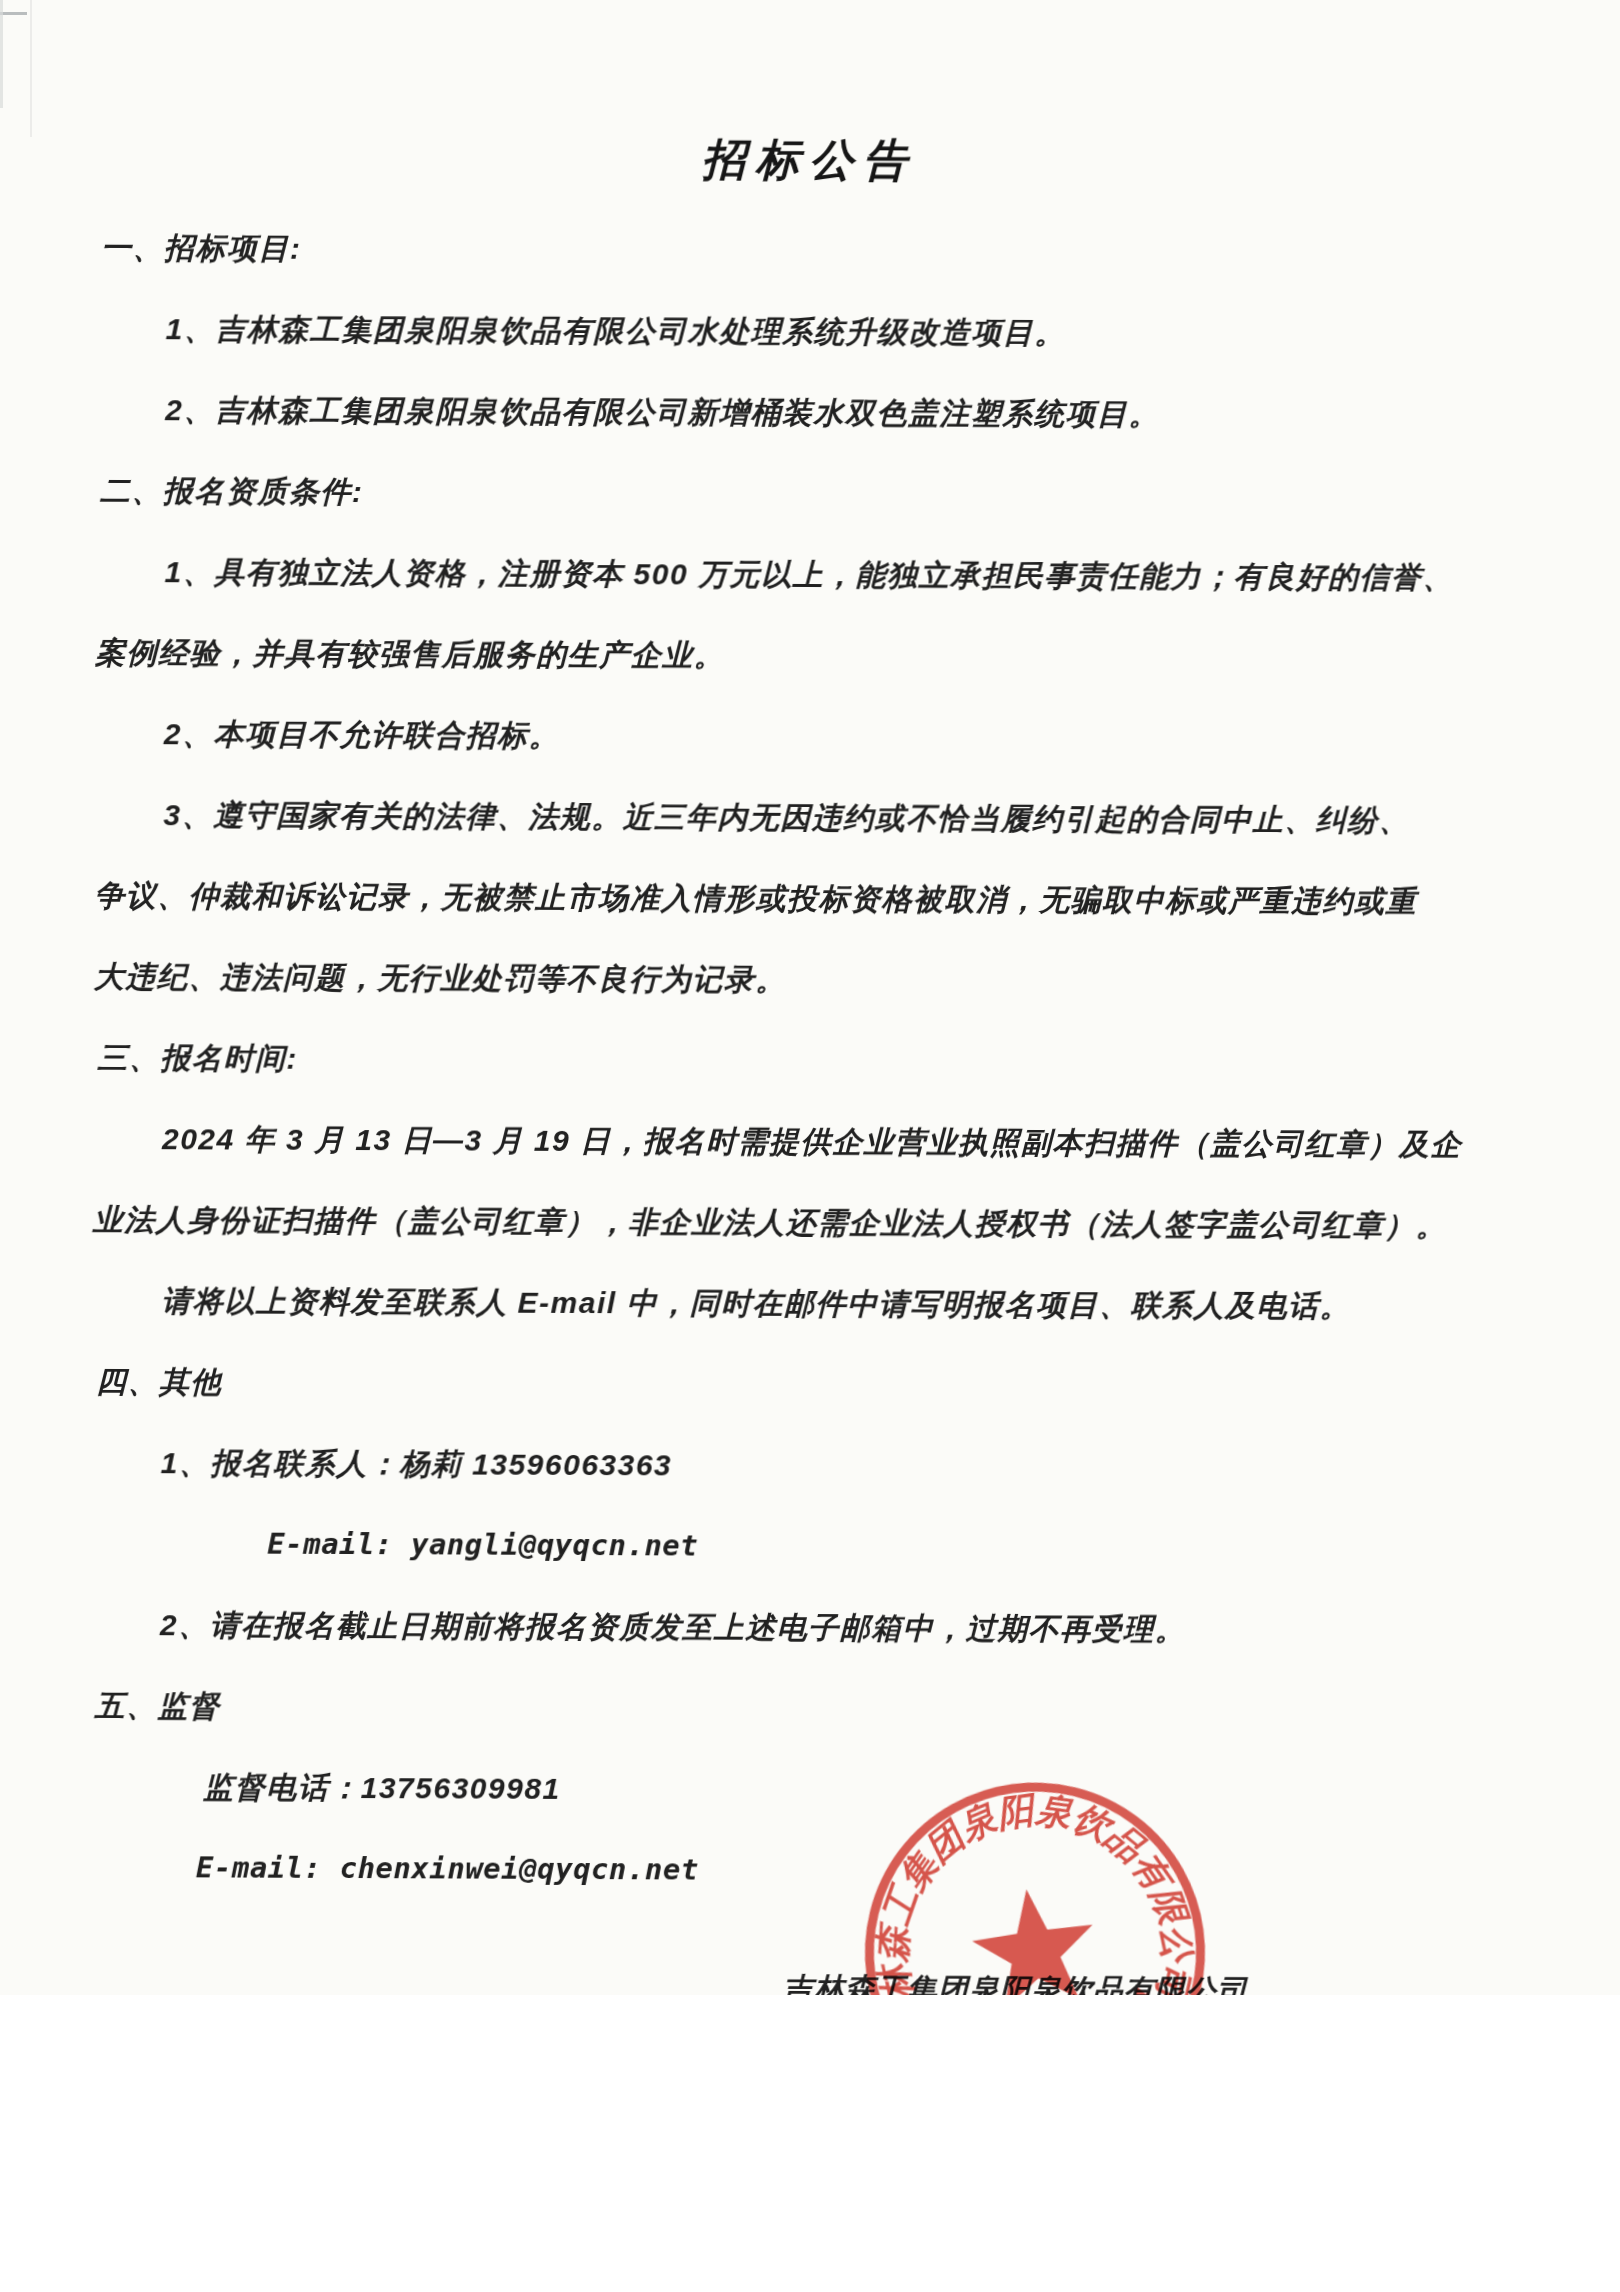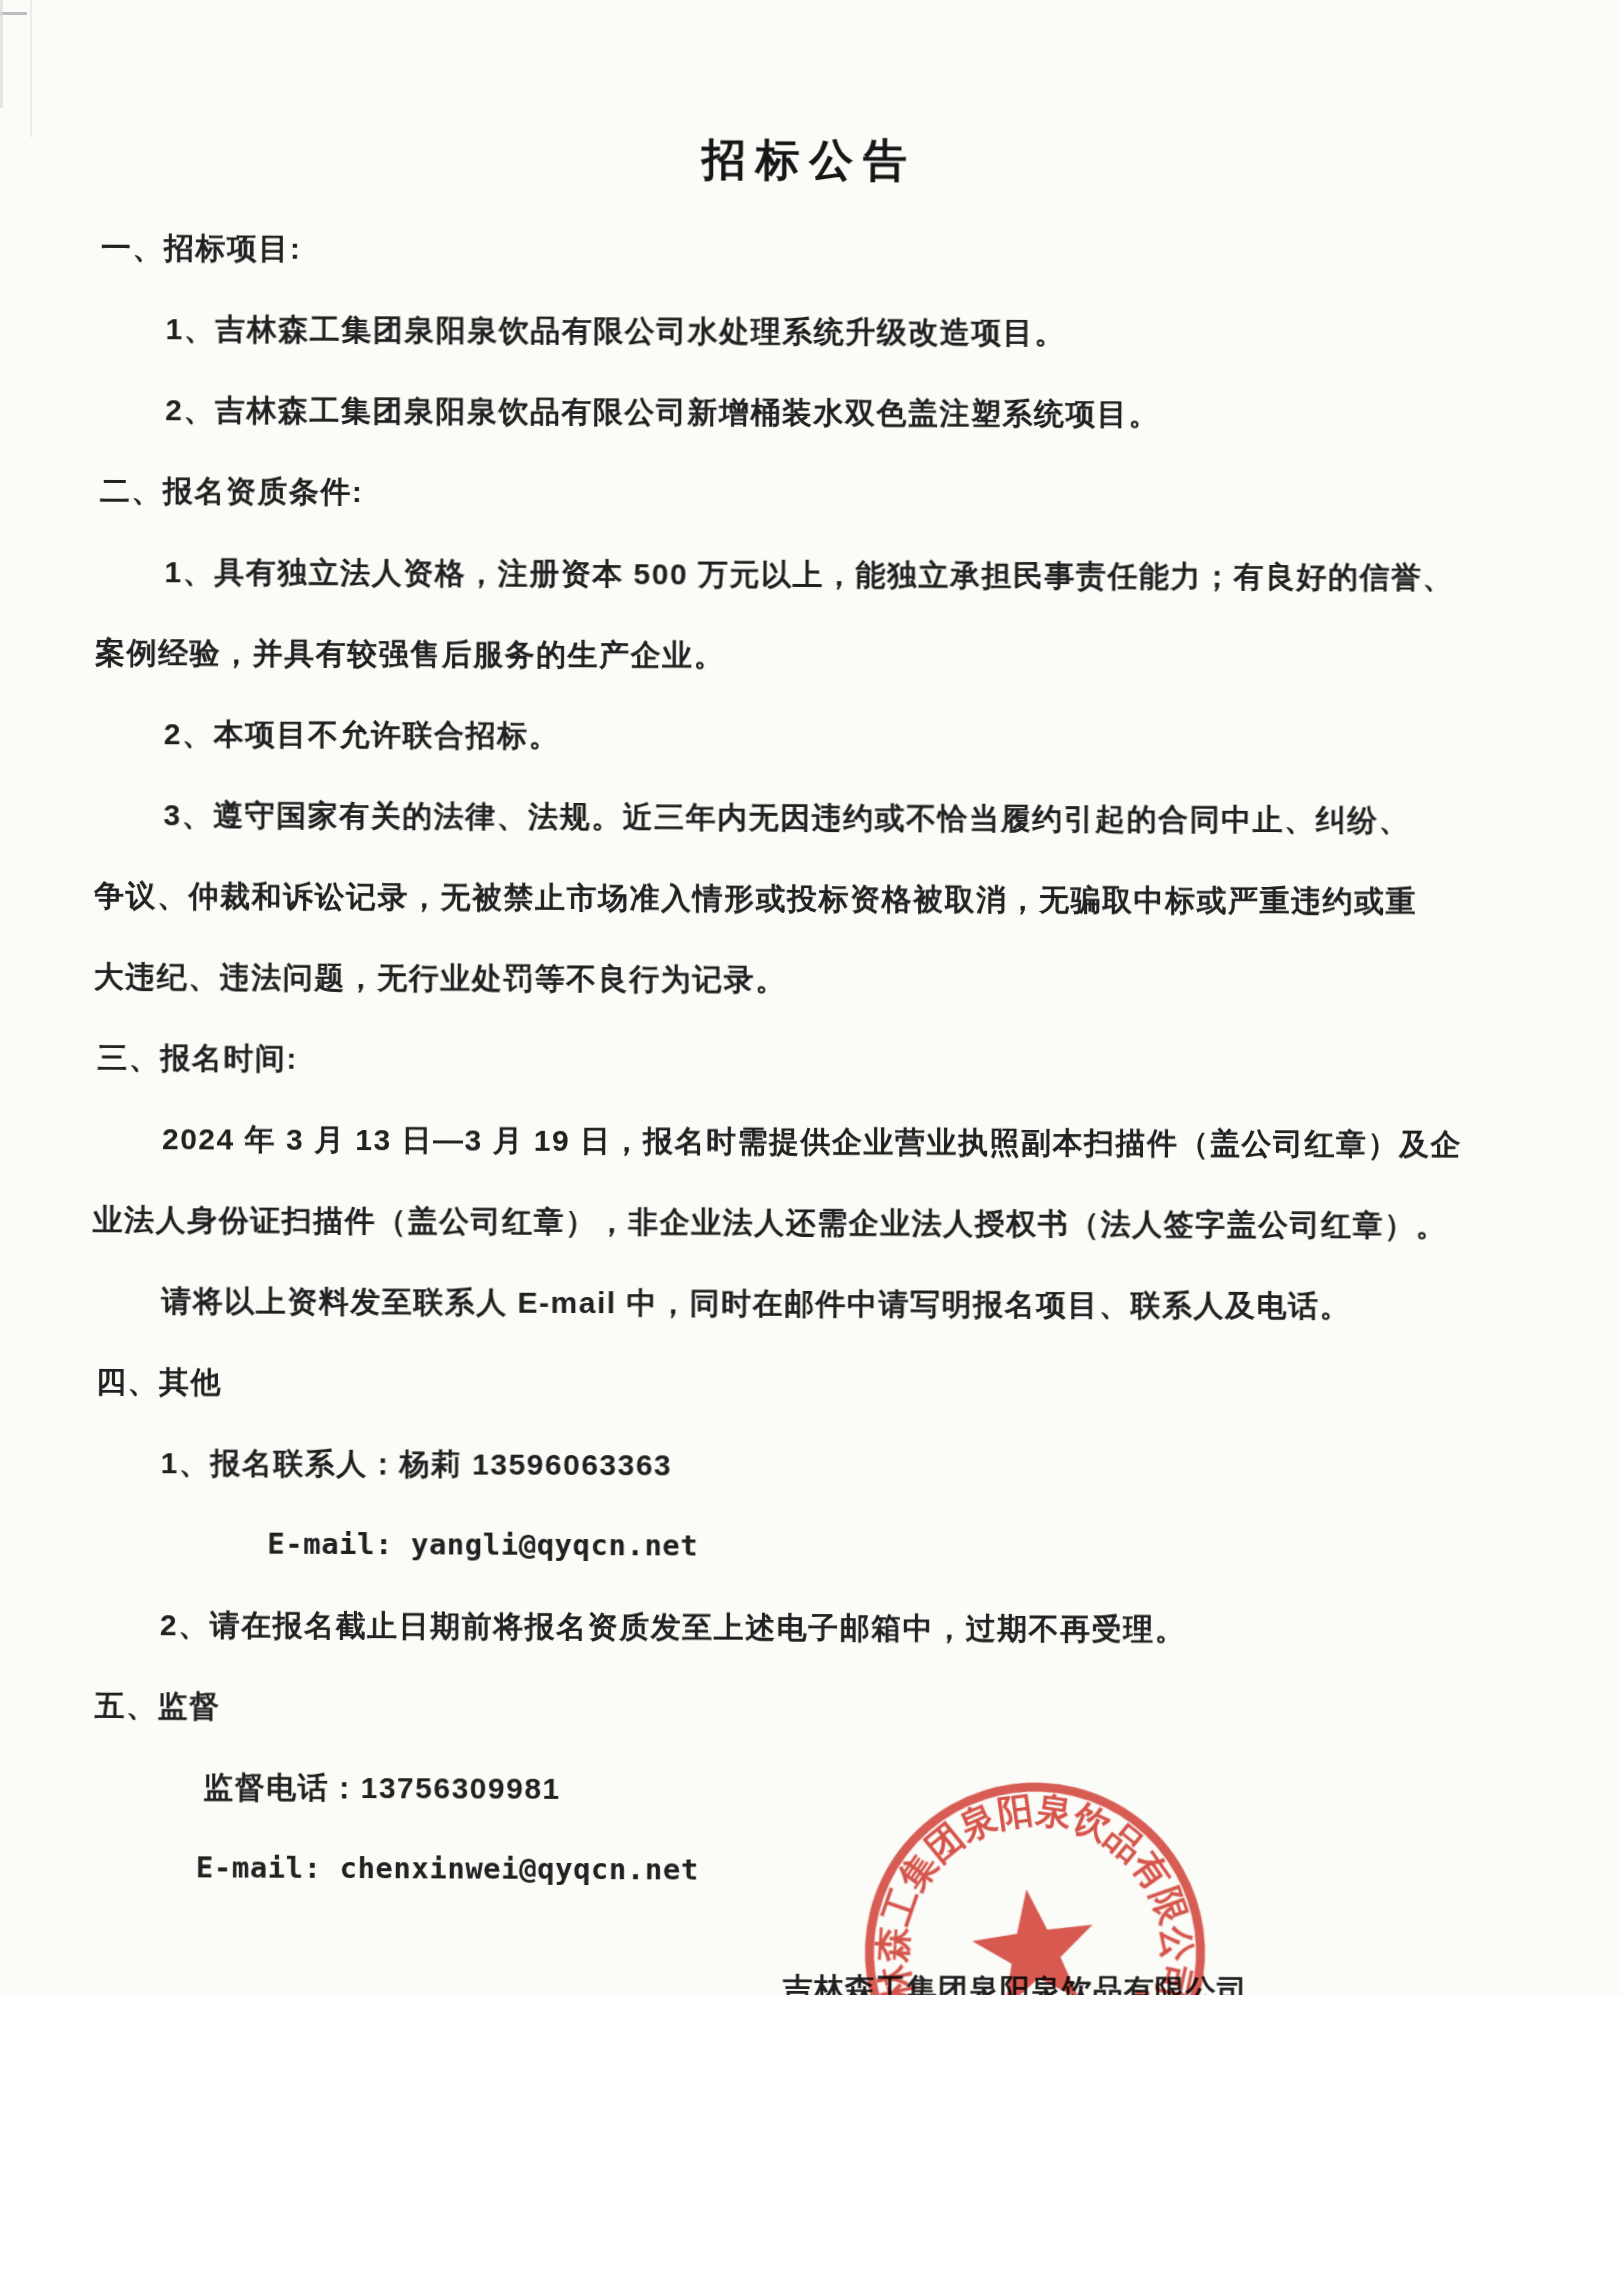--- a/index.html
+++ b/index.html
@@ -1,18 +1,18 @@
 <!DOCTYPE html>
 <html><head>
 <meta charset="utf-8">
 <style>
   html,body{margin:0;padding:0;background:#ffffff;}
   .page{
     position:relative;width:1620px;height:1995px;background:#fbfbf8;overflow:hidden;
-    font-family:"Liberation Sans",sans-serif;color:#1f1f1f;
+    font-family:"Liberation Sans",sans-serif;color:#1f1f1f;font-style:italic;
   }
   .doc{position:absolute;inset:0;transform:rotate(.25deg);transform-origin:50% 0;}
   .title{
     position:absolute;top:131px;left:0;width:100%;margin:0;text-align:center;
     font-size:44px;font-weight:600;letter-spacing:9.8px;color:#161616;
   }
   .body-lines{position:absolute;left:98px;top:210px;width:1427px;}
   .ln{height:81px;line-height:81px;font-size:30px;font-weight:600;letter-spacing:1.5px;white-space:nowrap;color:#212121;}
   .ln.h{padding-left:3.9px;}
   .ln.i{padding-left:69px;}

